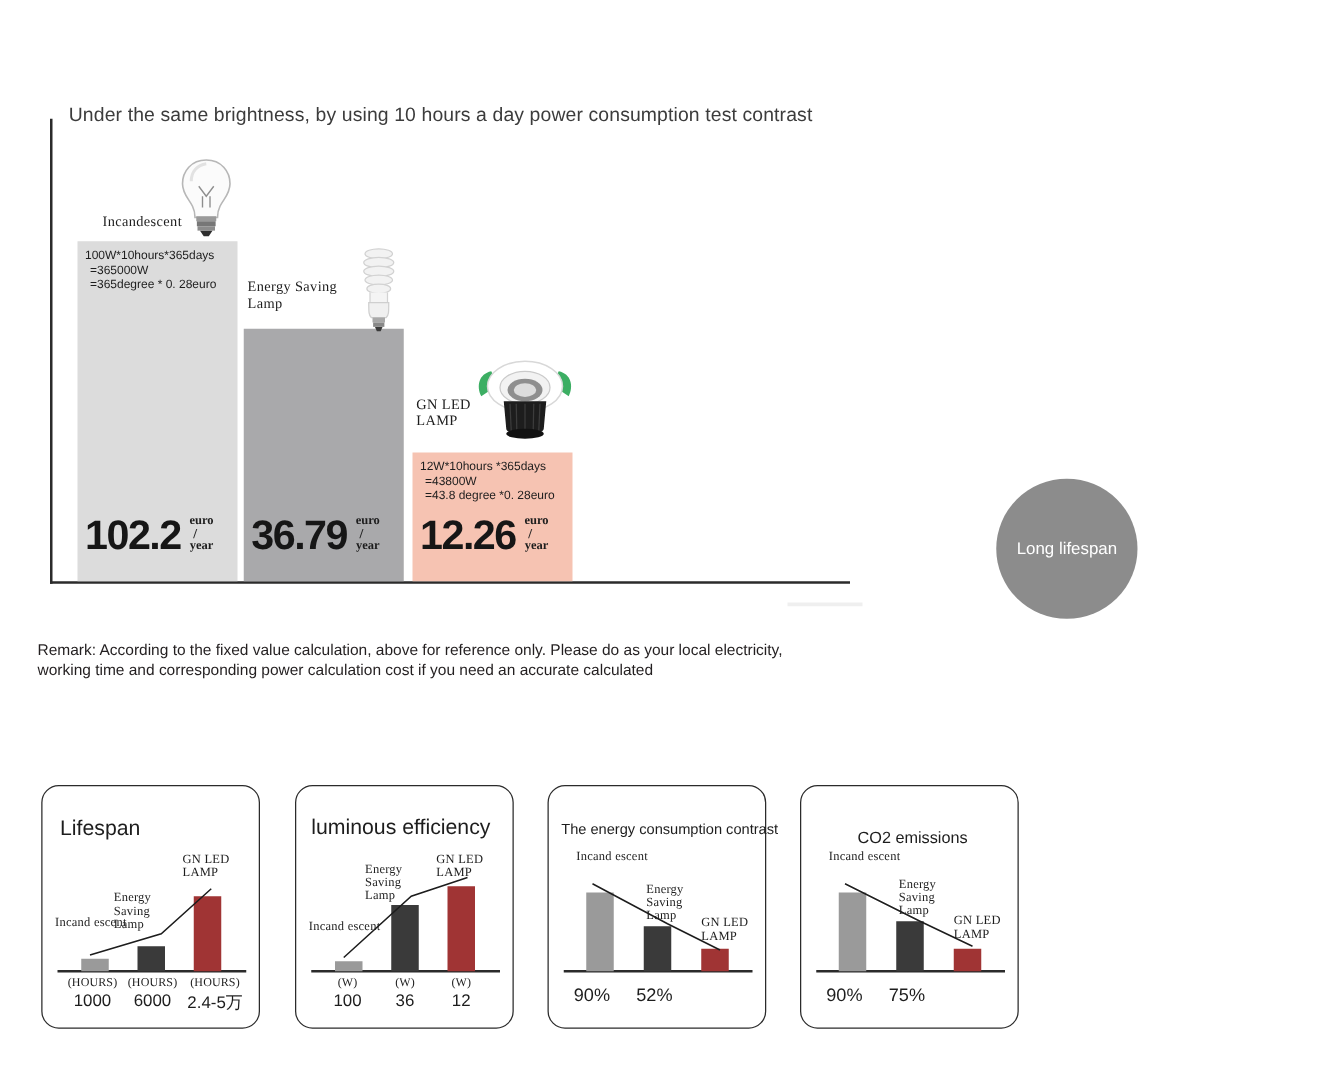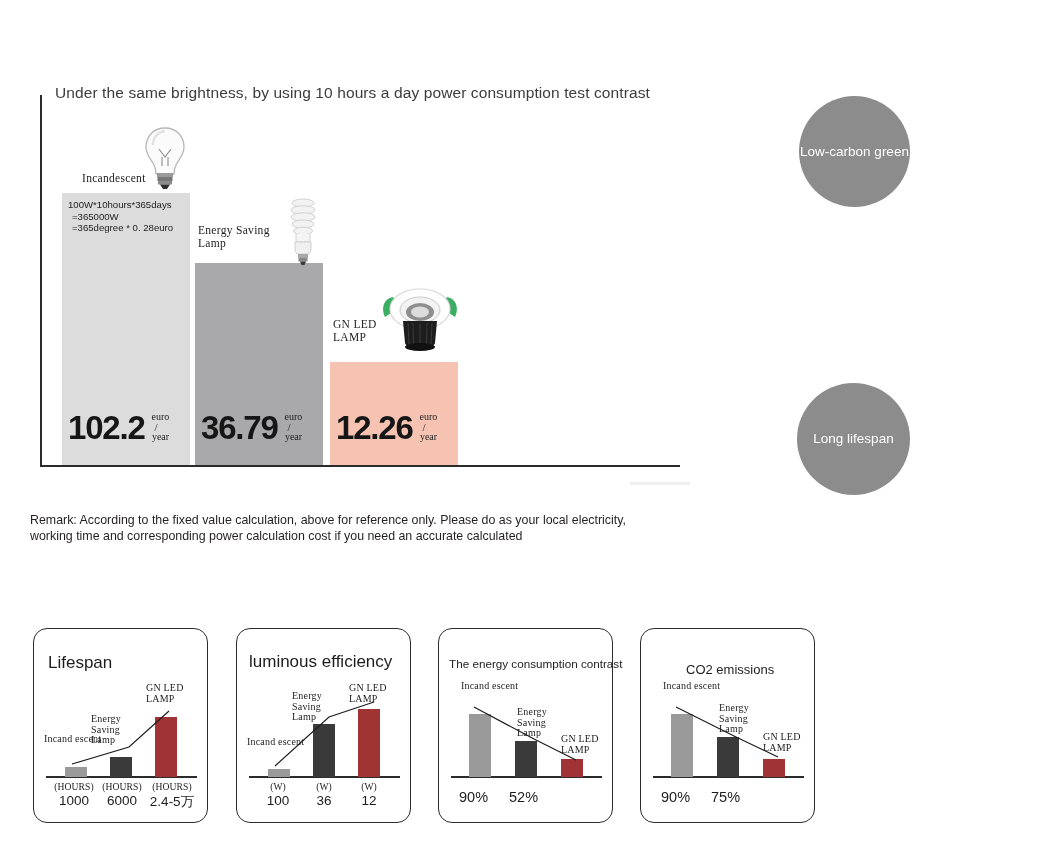--- a/index.html
+++ b/index.html
@@ -27,21 +27,21 @@
 
   .bar1{left:62px;top:193px;width:128px;height:272px;background:#dcdcdc;}
   .bar2{left:195px;top:263px;width:128px;height:202px;background:#a9a9ab;}
   .bar3{left:330px;top:362px;width:128px;height:103px;background:#f6c3b2;}
 
   .bar-txt{position:absolute;left:6px;right:4px;top:6px;
     font-family:"Liberation Sans", sans-serif;font-size:9.6px;line-height:11.6px;color:#1d1d1d;}
   .bar-txt .l2,.bar-txt .l3{padding-left:4px;}
   .big-row{position:absolute;left:6px;bottom:22px;display:flex;align-items:flex-end;}
   .big-num{font-family:"Liberation Sans", sans-serif;font-weight:bold;font-size:33px;line-height:30px;letter-spacing:-1.2px;color:#161616;}
-  .unit{margin-left:7px;font-family:"Liberation Serif", serif;font-size:10px;line-height:10.5px;color:#1d1d1d;text-align:center;padding-bottom:1px;}
+  .unit{margin-left:7px;font-family:"Liberation Serif", serif;font-size:10px;line-height:10.5px;color:#1d1d1d;text-align:center;padding-bottom:1px;font-weight:bold;}
   .unit .slash{display:block;font-size:11px;line-height:9px;text-align:left;padding-left:3px;}
 
   .lamp-label{position:absolute;font-family:"Liberation Serif", serif;font-size:11.5px;line-height:13px;color:#1d1d1d;letter-spacing:.3px;}
   .lab1{left:66px;top:172px;margin-left:16px;}
   .lab2{left:198px;top:224px;width:90px;}
   .lab3{left:333px;top:318px;width:70px;}
 
   .icon-abs{position:absolute;}
   .ic1{left:140px;top:125px;width:50px;height:65px;}
   .ic2{left:283px;top:196px;width:40px;height:70px;}
@@ -121,20 +121,25 @@
         <span class="big-num">36.79</span>
         <span class="unit">
           <span>euro</span>
           <span class="slash">/</span>
           <span>year</span>
         </span>
       </div>
     </div>
 
     <div class="bar bar3">
+      <div class="bar-txt">
+        <div class="l1">12W*10hours *365days</div>
+        <div class="l2">=43800W</div>
+        <div class="l3">=43.8 degree *0. 28euro</div>
+      </div>
       <div class="big-row">
         <span class="big-num">12.26</span>
         <span class="unit">
           <span>euro</span>
           <span class="slash">/</span>
           <span>year</span>
         </span>
       </div>
     </div>
 
@@ -186,23 +191,20 @@
             <path d="M38 46 L38.5 70"></path>
           <path d="M45 46 L45 71"></path>
             <path d="M52 46 L51.5 70"></path>
           <path d="M57 46 L56 68"></path>
         </g>
         <ellipse cx="45" cy="70" rx="15" ry="4" fill="#111"></ellipse>
       </svg>
     </div>
   </div>
 
-  <div class="circle c1">
-    <span>Low-carbon green</span>
-  </div>
   <div class="circle c3">
     <span>Long lifespan</span>
   </div>
 
   <div class="remark">Remark: According to the fixed value calculation, above for reference only. Please do as your local electricity, working time and corresponding power calculation cost if you need an accurate calculated</div>
 
   <div class="card card1">
     <div class="card-title ct-big ct1">Lifespan</div>
     <div class="mini">
       <svg width="175" height="195" viewBox="0 0 175 195">

